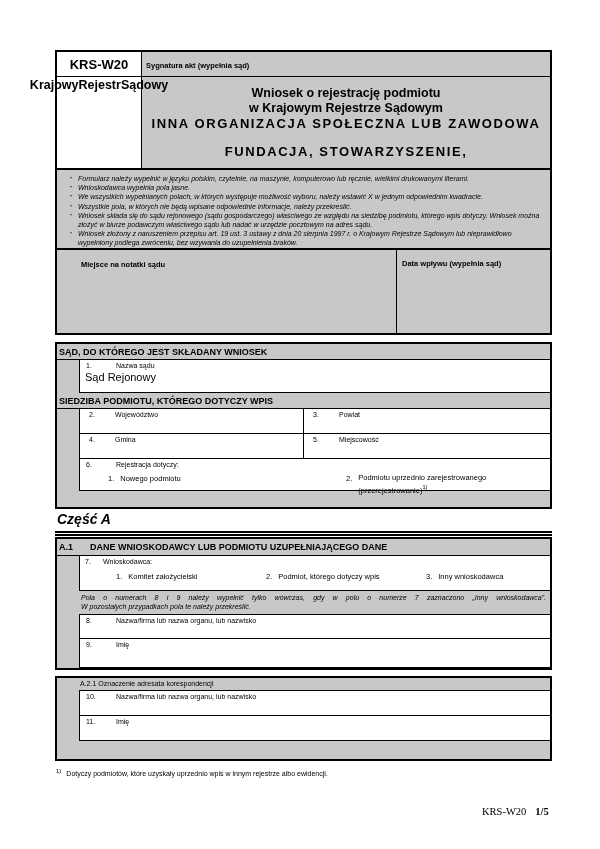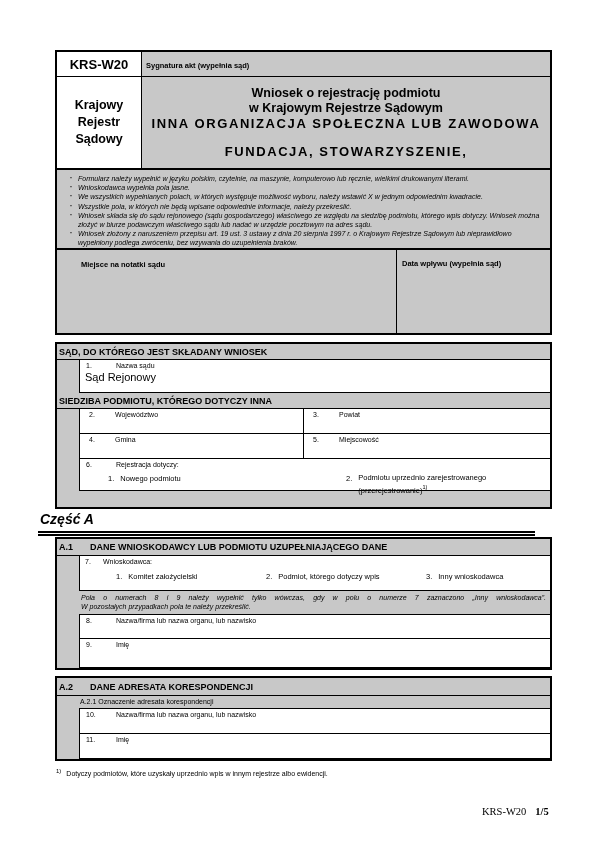--- a/index.html
+++ b/index.html
@@ -27,21 +27,21 @@
     width:85px; background:#fff; border-right:1px solid #000;
     display:flex; align-items:center; justify-content:center;
     font-weight:bold; font-size:13px;
   }
   .sig-cell { flex:1; padding:2px 4px; }
   .small-label { font-size:7.5px; font-weight:bold; }
 
   .title-row { height:93px; border-bottom:2px solid #000; }
   .registry-cell {
     width:85px; background:#fff; border-right:1px solid #000;
-    display:flex; flex-direction:column; justify-content:center;
+    display:flex; flex-direction:row; justify-content:center;
     text-align:center; font-weight:bold; font-size:12.5px; line-height:17px;
   }
   .title-cell { flex:1; text-align:center; padding-top:9px; font-weight:bold; }
   .t1 { font-size:12.5px; line-height:15px; }
   .t2 { font-size:13px; line-height:15px; letter-spacing:1.6px; }
   .gap-above { margin-top:13px; }
 
   .instructions {
     height:80px; border-bottom:2px solid #000; list-style:none;
     padding:4px 8px 0 12px; font-style:italic; font-size:7px; line-height:9.2px;
@@ -80,21 +80,21 @@
 
   .f1 { height:33px; }
   .f6 { height:32px; }
   .f6 .opt { top:15px; }
   .opt6-1 { left:28px; }
   .opt6-2 { left:266px; }
   .opt6-2 .olabel { line-height:8.5px; }
 
   
   .part-heading {
-    position:absolute; left:38px; top:483px; width:497px; height:25px;
+    position:absolute; left:55px; top:483px; width:497px; height:25px;
     font-weight:bold; font-style:italic; font-size:14px; padding-left:2px;
     border-bottom:5px double #000;
   }
   .barA { display:flex; height:17px; }
   .acode { width:31px; flex:none; }
   .f7 { height:35px; }
   .f7 .opt { top:16px; }
   .opt7-1 { left:36px; }
   .opt7-2 { left:186px; }
   .opt7-3 { left:346px; }
@@ -169,21 +169,21 @@
     <div class="bar">SĄD, DO KTÓREGO JEST SKŁADANY WNIOSEK</div>
 
     <div class="field-box f1">
       <div class="flabel">
         <span class="fno">1.</span>
         <span>Nazwa sądu</span>
       </div>
       <div class="fvalue">Sąd Rejonowy</div>
     </div>
 
-    <div class="bar">SIEDZIBA PODMIOTU, KTÓREGO DOTYCZY INNA</div>
+    <div class="bar">SIEDZIBA PODMIOTU, KTÓREGO DOTYCZY WPIS</div>
 
     <div class="field-grid">
       <div class="gcell">
         <div class="flabel">
           <span class="fno">2.</span>
           <span>Województwo</span>
         </div>
       </div>
       <div class="gcell">
         <div class="flabel">
@@ -263,24 +263,20 @@
 
     <div class="field-box f9">
       <div class="flabel">
         <span class="fno">9.</span>
         <span>Imię</span>
       </div>
     </div>
   </div>
 
   <div class="form-block blockA2">
-    <div class="bar barA barA2">
-      <span class="acode">A.2</span>
-      <span>DANE ADRESATA KORESPONDENCJI</span>
-    </div>
     <div class="subsection">A.2.1 Oznaczenie adresata korespondencji</div>
 
     <div class="field-box f10">
       <div class="flabel">
         <span class="fno">10.</span>
         <span>Nazwa/firma lub nazwa organu, lub nazwisko</span>
       </div>
     </div>
 
     <div class="field-box f11">

